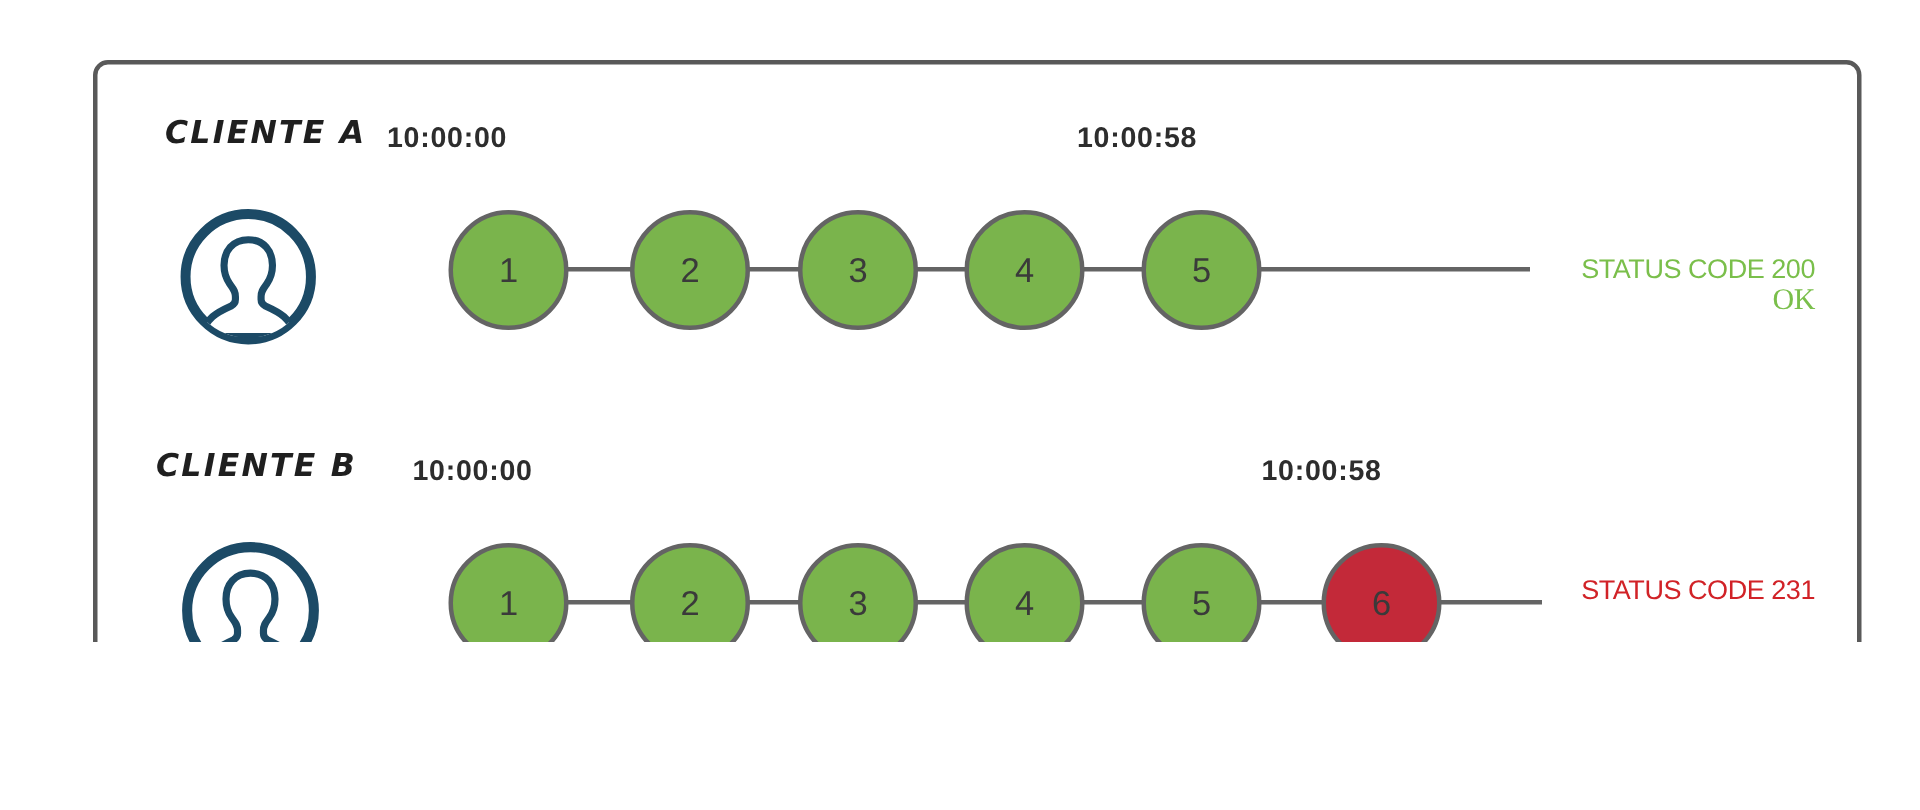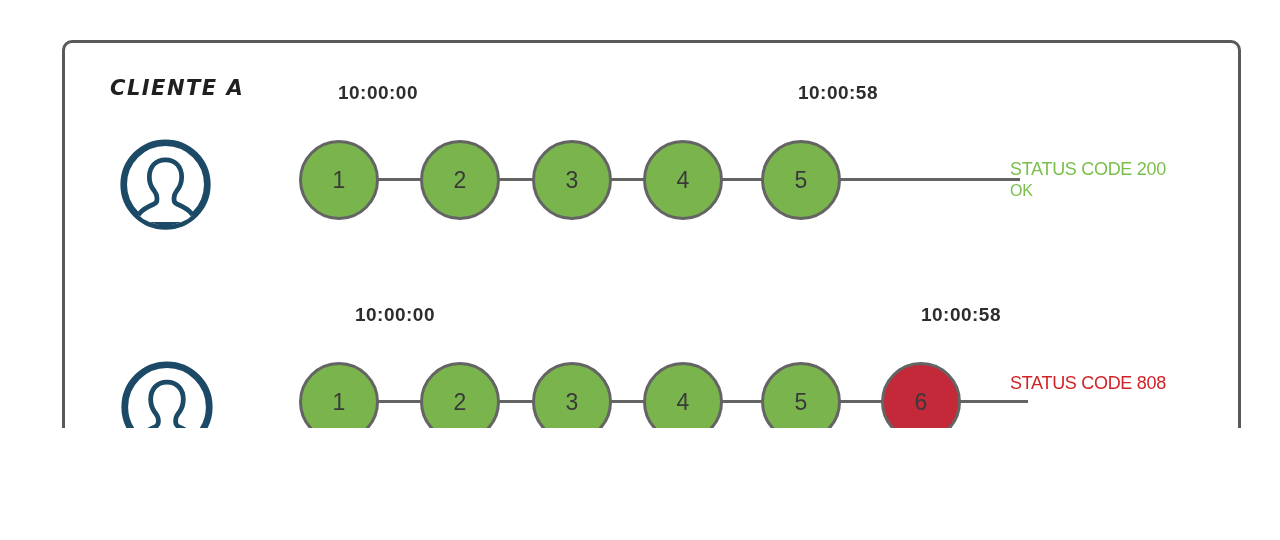--- a/index.html
+++ b/index.html
@@ -2,32 +2,32 @@
 <html><head>
 <meta charset="utf-8">
 <style>
   html,body{margin:0;padding:0;background:#ffffff;}
   .canvas{position:relative;width:1280px;height:428px;background:#ffffff;
           font-family:"Liberation Sans",sans-serif;overflow:hidden;}
   .frame{position:absolute;left:62px;top:40px;width:1179px;height:458px;
          border:3px solid #595959;border-radius:10px;box-sizing:border-box;background:#ffffff;}
   .client-label{position:absolute;font-family:"DejaVu Sans",sans-serif;font-style:italic;
          font-weight:bold;font-size:21px;letter-spacing:1.5px;color:#1f1f1f;white-space:nowrap;}
-  .ts{position:absolute;width:160px;text-align:right;font-weight:bold;font-size:19px;
+  .ts{position:absolute;width:160px;text-align:left;font-weight:bold;font-size:19px;
          color:#2d2d2d;letter-spacing:0.5px;white-space:nowrap;}
   .tline{position:absolute;height:3px;background:#646464;}
   .node{position:absolute;width:80px;height:80px;border-radius:50%;
          border:3px solid #646464;box-sizing:border-box;display:flex;align-items:center;
          justify-content:center;font-size:23px;color:#3a3a3a;background:#7ab44c;}
   .node.red{background:#c32939;}
-  .status{position:absolute;width:200px;text-align:left;line-height:21px;
-         letter-spacing:-0.3px;font-size:18px;white-space:nowrap;}
+  .status{position:absolute;width:200px;text-align:right;line-height:21px;
+         letter-spacing:-0.3px;font-size:18px;white-space:nowrap;margin-top:10px;}
   .status.green{color:#7abf4b;}
   .status.red{color:#d12227;}
-  .status .l2{font-size:16px;}
+  .status .l2{font-size:20px;font-family:Liberation Serif, serif;}
   .avatar{position:absolute;}
 </style>
 </head>
 <body>
 
 <div class="canvas">
   <div class="frame"></div>
 
   <div class="client-label" style="left:110px;top:76px">CLIENTE A</div>
 
@@ -54,20 +54,21 @@
   <div class="node" style="left:420px;top:140px">2</div>
   <div class="node" style="left:532px;top:140px">3</div>
   <div class="node" style="left:643px;top:140px">4</div>
   <div class="node" style="left:761px;top:140px">5</div>
 
   <div class="status green" style="left:1010px;top:159px">
     <div class="l1">STATUS CODE 200</div>
     <div class="l2">OK</div>
   </div>
 
+  <div class="client-label" style="left:104px;top:298px">CLIENTE B</div>
 
   <div class="ts" style="left:275px;top:304px">10:00:00</div>
   <div class="ts" style="left:841px;top:304px">10:00:58</div>
 
   <div class="avatar" style="left:119px;top:359px">
     <svg width="96" height="96" viewBox="0 0 100 100">
       <defs>
           <clipPath id="avclip-b">
             <circle cx="50" cy="50" r="43"></circle>
           </clipPath>
@@ -82,15 +83,15 @@
   <div class="tline" style="left:339px;top:400px;width:689px"></div>
 
   <div class="node" style="left:299px;top:362px">1</div>
   <div class="node" style="left:420px;top:362px">2</div>
   <div class="node" style="left:532px;top:362px">3</div>
   <div class="node" style="left:643px;top:362px">4</div>
   <div class="node" style="left:761px;top:362px">5</div>
   <div class="node red" style="left:881px;top:362px">6</div>
 
   <div class="status red" style="left:1010px;top:373px">
-    <div class="l1">STATUS CODE 808</div>
+    <div class="l1">STATUS CODE 231</div>
   </div>
 </div>
 
 </body></html>

